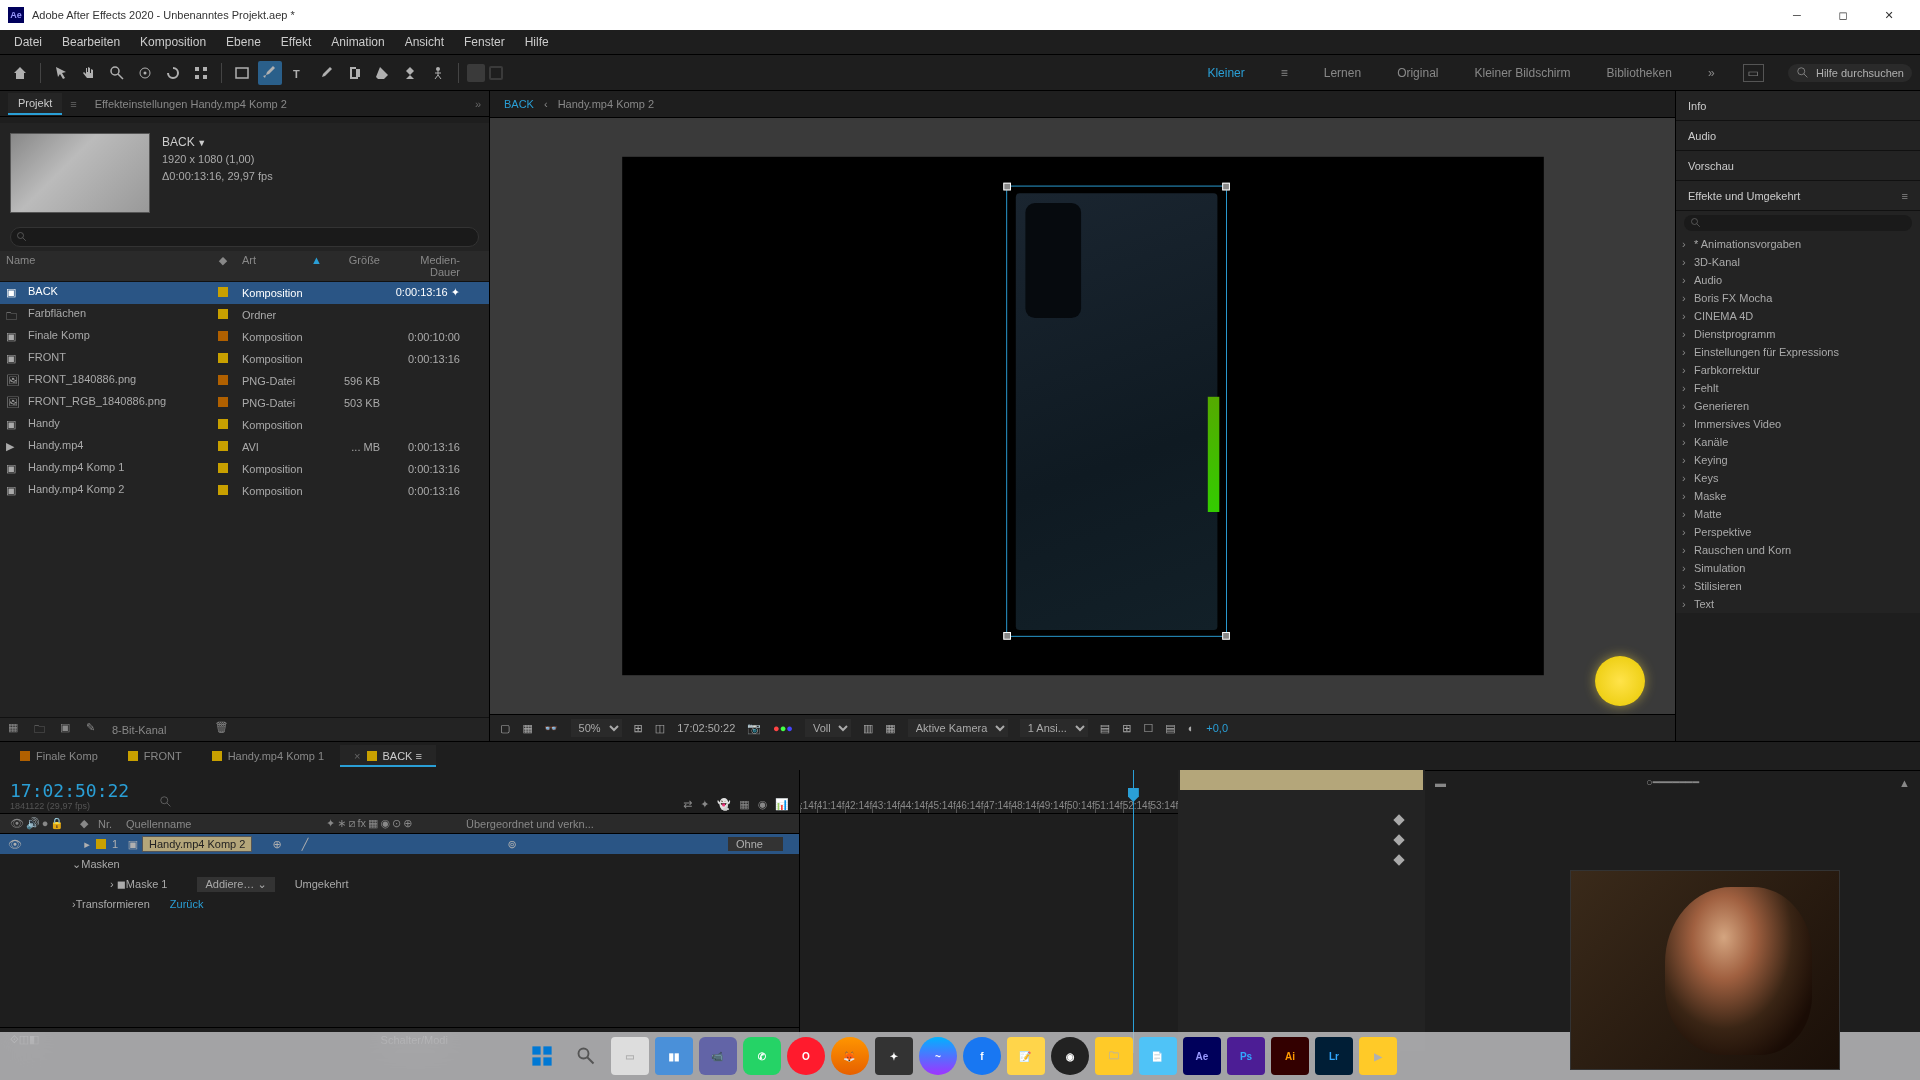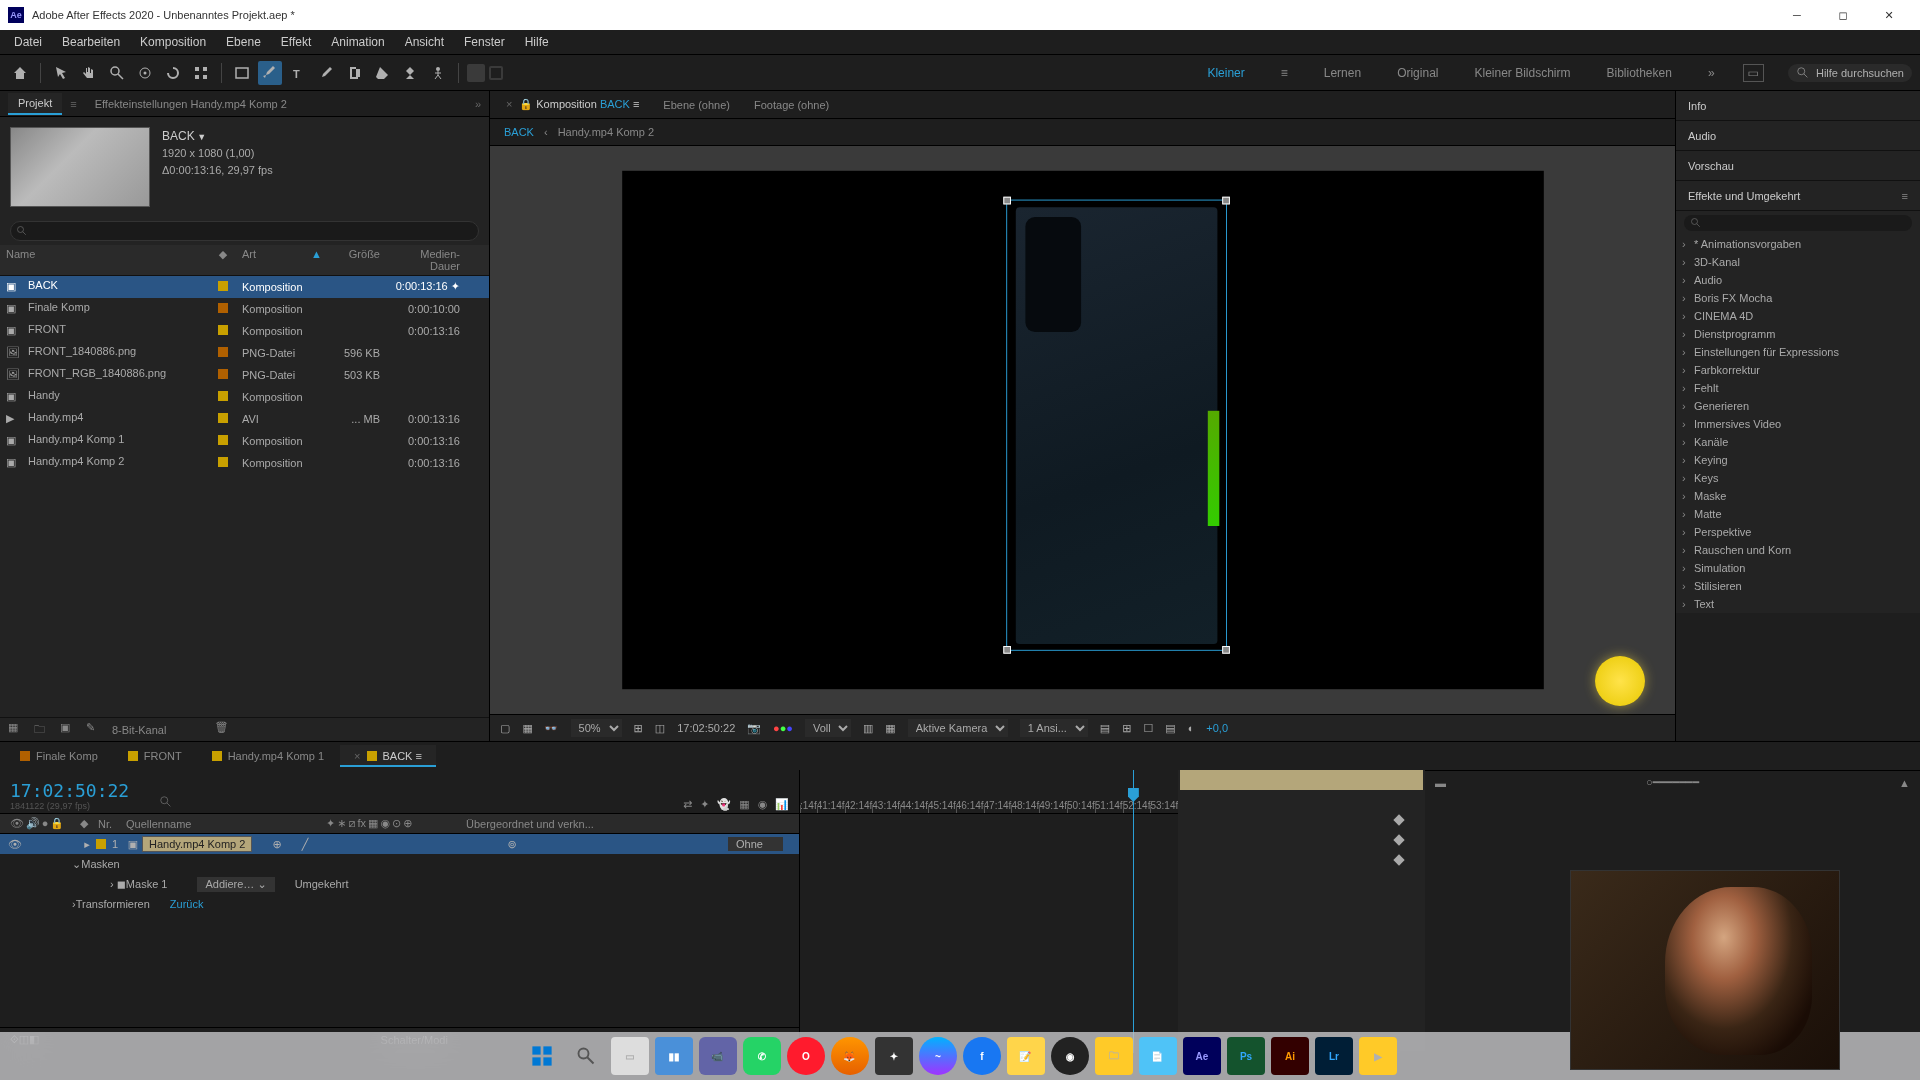--- a/index.html
+++ b/index.html
@@ -22,21 +22,21 @@
 .tool svg { width: 16px; height: 16px; }
 .toolbar .divider { width: 1px; height: 20px; background: #444; margin: 0 4px; }
 .workspace-tabs { display: flex; gap: 20px; margin-left: auto; margin-right: 20px; align-items: center; }
 .workspace-tabs span { color: #888; font-size: 12px; padding: 4px 8px; }
 .workspace-tabs span.active { color: #2a9fd6; }
 .search-box { display: flex; align-items: center; background: #2a2a2a; padding: 2px 8px; border-radius: 10px; }
 .search-box svg { width: 14px; height: 14px; margin-right: 6px; }
 
 
 .main { display: flex; height: 650px; }
-.left-col { width: 490px; display: flex; flex-direction: column; border-right: 1px solid #000; }
+.left-col { width: 490px; display: flex; flex-direction: column; border-right: 1px solid #000; gap: 6px; }
 .center-col { flex: 1; display: flex; flex-direction: column; }
 .right-col { width: 245px; display: flex; flex-direction: column; border-left: 1px solid #000; }
 
 
 .panel-header { height: 26px; background: #1e1e1e; display: flex; align-items: center; padding: 0 8px; border-bottom: 1px solid #000; gap: 8px; }
 .panel-tab { padding: 4px 10px; color: #888; font-size: 11px; cursor: pointer; }
 .panel-tab.active { color: #ccc; background: #252525; border-bottom: 2px solid #2a9fd6; }
 
 
 .project-panel { background: #232323; flex: 1; display: flex; flex-direction: column; }
@@ -315,20 +315,27 @@
         </div>
         <div id="proj-rows">
             <div class="proj-row selected">
               <div class="col-name"><span class="icon-slot">▣</span>BACK</div>
               <div class="col-tag"><span class="swatch" style="background:#c8a000"></span></div>
               <div class="col-type">Komposition</div>
               <div class="col-size"></div>
               <div class="col-dur">0:00:13:16 ✦</div>
             </div>
             <div class="proj-row">
+              <div class="col-name"><span class="icon-slot">🗀</span>Farbflächen</div>
+              <div class="col-tag"><span class="swatch" style="background:#c8a000"></span></div>
+              <div class="col-type">Ordner</div>
+              <div class="col-size"></div>
+              <div class="col-dur"></div>
+            </div>
+            <div class="proj-row">
               <div class="col-name"><span class="icon-slot">▣</span>Finale Komp</div>
               <div class="col-tag"><span class="swatch" style="background:#b06000"></span></div>
               <div class="col-type">Komposition</div>
               <div class="col-size"></div>
               <div class="col-dur">0:00:10:00</div>
             </div>
             <div class="proj-row">
               <div class="col-name"><span class="icon-slot">▣</span>FRONT</div>
               <div class="col-tag"><span class="swatch" style="background:#c8a000"></span></div>
               <div class="col-type">Komposition</div>
@@ -384,30 +391,20 @@
         <span class="pf-btn">🗀</span>
         <span class="pf-btn">▣</span>
         <span class="pf-btn">✎</span>
         <span>8-Bit-Kanal</span>
         <span class="pf-btn" style="margin-left:40px">🗑</span>
       </div>
     </div>
   </div>
 
   <div class="center-col">
-    <div class="comp-tabs">
-      <span class="comp-tab active">
-        <span class="x">×</span>
-        <span>🔒</span>
-        <span>Komposition</span>
-        <span class="highlight">BACK</span> ≡
-      </span>
-      <span class="comp-tab">Ebene (ohne)</span>
-      <span class="comp-tab">Footage (ohne)</span>
-    </div>
     <div class="breadcrumb-bar">
       <span class="crumb active">BACK</span>
       <span>‹</span>
       <span class="crumb">Handy.mp4 Komp 2</span>
     </div>
     <div class="viewport">
       <div class="viewport-inner">
         <div class="phone-body"></div>
         <div class="phone-cam"></div>
         <div class="phone-green"></div>
@@ -651,17 +648,17 @@
   <span class="tbicon" style="background:#ff1b2d;color:#fff;border-radius:50%">O</span>
   <span class="tbicon" style="background:linear-gradient(#ff9500,#e66000);border-radius:50%">🦊</span>
   <span class="tbicon" style="background:#333;color:#fff">✦</span>
   <span class="tbicon" style="background:linear-gradient(#00b2ff,#a033ff);border-radius:50%;color:#fff">~</span>
   <span class="tbicon" style="background:#1877f2;color:#fff;border-radius:50%">f</span>
   <span class="tbicon" style="background:#ffd54a">📝</span>
   <span class="tbicon" style="background:#222;color:#fff;border-radius:50%">◉</span>
   <span class="tbicon" style="background:#ffca28">🗀</span>
   <span class="tbicon" style="background:#4fc3f7">📄</span>
   <span class="tbicon" style="background:#00005b;color:#9999ff">Ae</span>
-  <span class="tbicon" style="background:#14532d;color:#31a8ff">Ps</span>
+  <span class="tbicon" style="background:#4c1d95;color:#31a8ff">Ps</span>
   <span class="tbicon" style="background:#330000;color:#ff9a00">Ai</span>
   <span class="tbicon" style="background:#001e36;color:#31a8ff">Lr</span>
   <span class="tbicon" style="background:#ffca28">▶</span>
 </div>
 
 </body></html>

